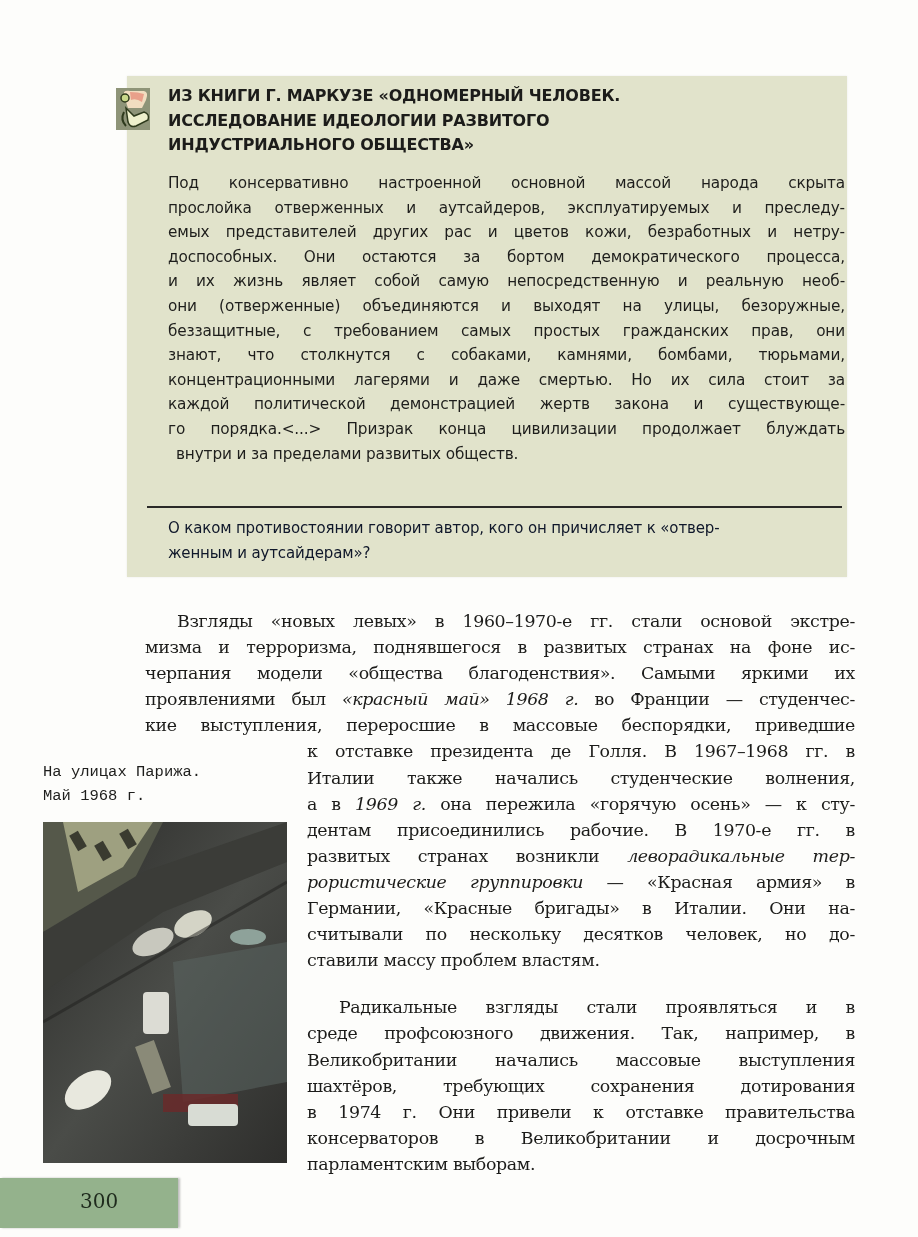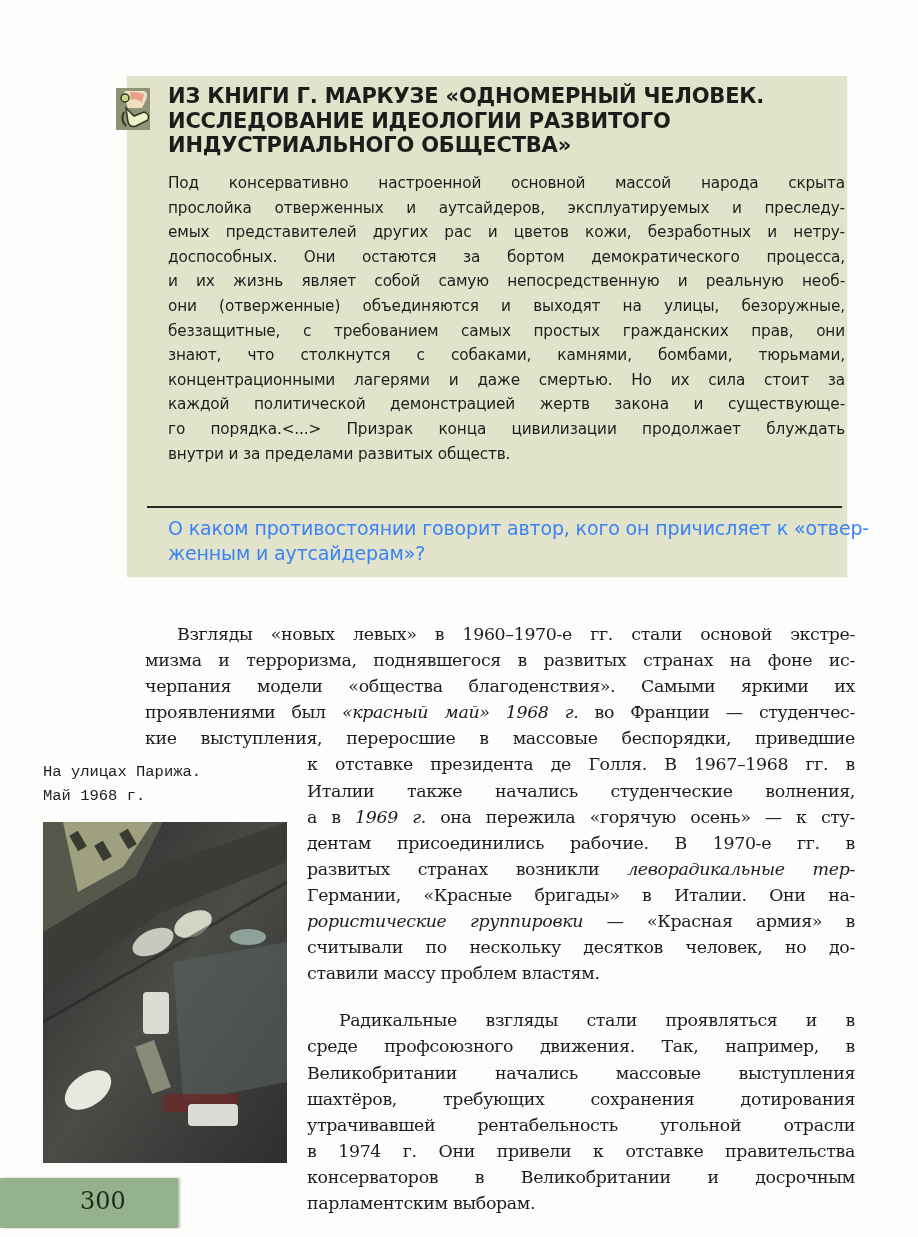--- a/index.html
+++ b/index.html
@@ -11,45 +11,45 @@
     position: absolute; left: 127px; top: 76px; width: 720px; height: 501px;
     background: #e1e3cb;
     box-shadow: 0 0 2px rgba(0,0,0,0.08);
   }
   .source-icon {
     position: absolute; left: 116px; top: 86px; width: 36px; height: 46px;
   }
   .source-title {
     position: absolute; left: 168px; top: 84px; width: 670px;
     font-family: "DejaVu Sans", sans-serif; font-weight: bold;
-    font-size: 21px; line-height: 24.5px; color: #1c1c1a;
+    font-size: 16px; line-height: 24.5px; color: #1c1c1a;
     text-transform: none; letter-spacing: -0.2px;
   }
   .source-title span { display: block; white-space: nowrap; }
   .source-text {
     position: absolute; left: 168px; top: 171px; width: 677px;
     font-family: "DejaVu Sans", sans-serif;
     font-size: 15.3px; line-height: 24.6px; color: #1e1e1c;
     letter-spacing: -0.15px;
   }
   .source-text span.line { display: block; text-align: justify; text-align-last: justify; height: 24.6px; white-space: nowrap; }
-  .source-text span.line.last { text-align-last: left; }
+  .source-text span.line.last { text-align-last: left; margin-left: 8px; }
   .source-rule {
     position: absolute; left: 147px; top: 506px; width: 695px; height: 2px;
     background: #2a2a28;
   }
   .source-question {
     position: absolute; left: 168px; top: 516px; width: 677px;
     font-family: "DejaVu Sans", sans-serif;
-    font-size: 19px; line-height: 25px; color: #3b82f6; letter-spacing: -0.15px;
+    font-size: 15px; line-height: 25px; color: #0f172a; letter-spacing: -0.15px;
   }
   .source-question span.line { display: block; white-space: nowrap; height: 25px; }
 
   .body-text {
-    position: absolute; left: 145px; top: 621px; width: 710px;
+    position: absolute; left: 145px; top: 608px; width: 710px;
     font-family: "DejaVu Serif", serif;
     font-size: 17.4px; line-height: 26.1px; color: #1c1c1a;
     letter-spacing: -0.35px;
   }
   .body-text .line { display: block; height: 26.1px; white-space: nowrap; text-align: justify; text-align-last: justify; }
   .body-text .line.indent { padding-left: 32px; }
   .body-text .line.narrow { margin-left: 162px; }
   .body-text .line.last { text-align-last: left; }
   .body-text .line.gap { margin-top: 21px; }
   .body-text i { font-style: italic; }
@@ -65,21 +65,21 @@
     position: absolute; left: 43px; top: 822px; width: 244px; height: 341px;
     background: #3a3a38; overflow: hidden;
   }
   .page-number-box {
     position: absolute; left: 0; top: 1178px; width: 178px; height: 50px;
     background: #94b28c;
     box-shadow: 2px 0 2px rgba(0,0,0,0.25);
   }
   .page-number {
     position: absolute; left: 80px; top: 1183px; width: 50px;
-    font-family: "DejaVu Serif", serif; font-size: 24px; line-height: 36px; color: #1e2a1c;
+    font-family: "DejaVu Serif", serif; font-size: 20px; line-height: 36px; color: #1e2a1c;
   }
 </style>
 </head>
 <body>
 
 <div class="source-box"></div>
 
 <svg class="source-icon" viewBox="0 0 36 46">
   <rect x="0" y="2" width="34" height="42" fill="#8e9478"></rect>
   <path d="M8 10 Q6 4 14 5 L28 5 Q33 6 30 14 L26 22 L12 22 Z" fill="#f1ddc0"></path>
@@ -121,30 +121,29 @@
   <span class="line indent">Взгляды «новых левых» в 1960–1970-е гг. стали основой экстре-</span>
   <span class="line">мизма и терроризма, поднявшегося в развитых странах на фоне ис-</span>
   <span class="line">черпания модели «общества благоденствия». Самыми яркими их</span>
   <span class="line"><span>проявлениями был </span><i>«красный май» 1968 г.</i><span> во Франции — студенчес-</span></span>
   <span class="line">кие выступления, переросшие в массовые беспорядки, приведшие</span>
   <span class="line narrow">к отставке президента де Голля. В 1967–1968 гг. в</span>
   <span class="line narrow">Италии также начались студенческие волнения,</span>
   <span class="line narrow"><span>а в </span><i>1969 г.</i><span> она пережила «горячую осень» — к сту-</span></span>
   <span class="line narrow">дентам присоединились рабочие. В 1970-е гг. в</span>
   <span class="line narrow"><span>развитых странах возникли </span><i>леворадикальные тер-</i></span>
+  <span class="line narrow"><i>рористические группировки</i><span> — «Красная армия» в</span></span>
   <span class="line narrow">Германии, «Красные бригады» в Италии. Они на-</span>
-  <span class="line narrow"><i>рористические группировки</i><span> — «Красная армия» в</span></span>
   <span class="line narrow">считывали по нескольку десятков человек, но до-</span>
   <span class="line narrow last">ставили массу проблем властям.</span>
 
   <span class="line narrow indent gap">Радикальные взгляды стали проявляться и в</span>
   <span class="line narrow">среде профсоюзного движения. Так, например, в</span>
   <span class="line narrow">Великобритании начались массовые выступления</span>
   <span class="line narrow">шахтёров, требующих сохранения дотирования</span>
-  <span class="line narrow">утрачивавшей рентабельность угольной отрасли</span>
   <span class="line narrow">в 1974 г. Они привели к отставке правительства</span>
   <span class="line narrow">консерваторов в Великобритании и досрочным</span>
   <span class="line narrow last">парламентским выборам.</span>
 </div>
 
 <div class="caption">
   <span>На улицах Парижа.</span>
   <span>Май 1968 г.</span>
 </div>
 

